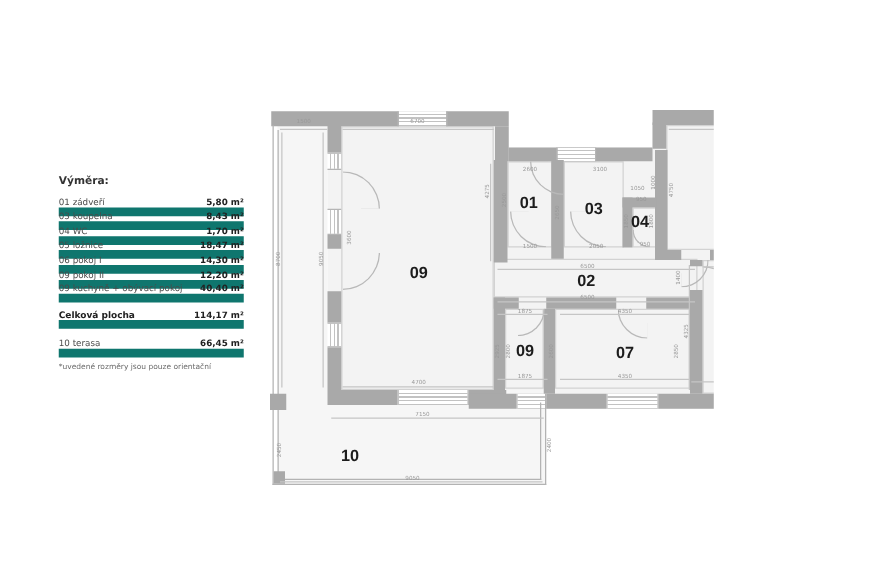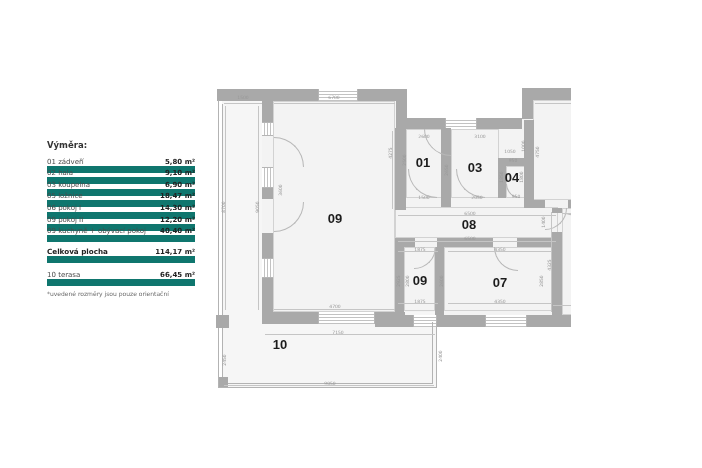--- a/index.html
+++ b/index.html
@@ -42,26 +42,26 @@
 <div class="page">
 
   <aside class="legend">
     <h3 class="legend-title">Výměra:</h3>
     <div id="legend-items">
         <div class="lrow">
           <span class="nm">01 zádveří</span>
           <span class="ar">5,80 m²</span>
         </div>
         <div class="lrow">
-          <span class="nm">02 hala</span>
-          <span class="ar">9,10 m²</span>
-        </div>
-        <div class="lrow">
           <span class="nm">03 koupelna</span>
-          <span class="ar">6,90 m²</span>
+          <span class="ar">8,43 m²</span>
+        </div>
+        <div class="lrow">
+          <span class="nm">04 WC</span>
+          <span class="ar">1,70 m²</span>
         </div>
         <div class="lrow">
           <span class="nm">05 ložnice</span>
           <span class="ar">18,47 m²</span>
         </div>
         <div class="lrow">
           <span class="nm">06 pokoj I</span>
           <span class="ar">14,30 m²</span>
         </div>
         <div class="lrow">
@@ -181,29 +181,29 @@
     <i class="dimline" style="left:553px;top:305px;width:87px;height:1px"></i>
     <i class="dimline" style="left:398px;top:251px;width:40px;height:1px"></i>
     <i class="dimline" style="left:448px;top:251px;width:104px;height:1px"></i>
     <i class="dimline" style="left:398px;top:303px;width:40px;height:1px"></i>
     <i class="dimline" style="left:448px;top:303px;width:104px;height:1px"></i>
     <i class="dimline" style="left:274px;top:309px;width:121px;height:1px"></i>
     <i class="dimline" style="left:551px;top:212px;width:1px;height:100px"></i>
 
     <div id="room-labels">
         <span class="room-label" style="left: 423px; top: 162px;">01</span>
-        <span class="room-label" style="left: 469px; top: 224px;">08</span>
+        <span class="room-label" style="left: 469px; top: 224px;">02</span>
         <span class="room-label" style="left: 475px; top: 167px;">03</span>
         <span class="room-label" style="left: 512px; top: 177px;">04</span>
         <span class="room-label" style="left: 586px; top: 154px;">05</span>
         <span class="room-label" style="left: 600px; top: 262px;">06</span>
         <span class="room-label" style="left: 500px; top: 282px;">07</span>
         <span class="room-label" style="left: 420px; top: 280px;">09</span>
         <span class="room-label" style="left: 335px; top: 218px;">09</span>
-        <span class="room-label" style="left: 280px; top: 344px;">10</span>
+        <span class="room-label" style="left: 280px; top: 364px;">10</span>
       </div>
     <div id="dim-labels">
         <span class="dim" style="left: 243px; top: 97px;">1500</span>
         <span class="dim" style="left: 334px; top: 97px;">6700</span>
         <span class="dim" style="left: 588px; top: 97px;">4850</span>
         <span class="dim" style="left: 424px; top: 136px;">2600</span>
         <span class="dim" style="left: 480px; top: 136px;">3100</span>
         <span class="dim v" style="left: 523px; top: 146px;">1000</span>
         <span class="dim" style="left: 510px; top: 151px;">1050</span>
         <span class="dim" style="left: 513px; top: 160px;">950</span>

